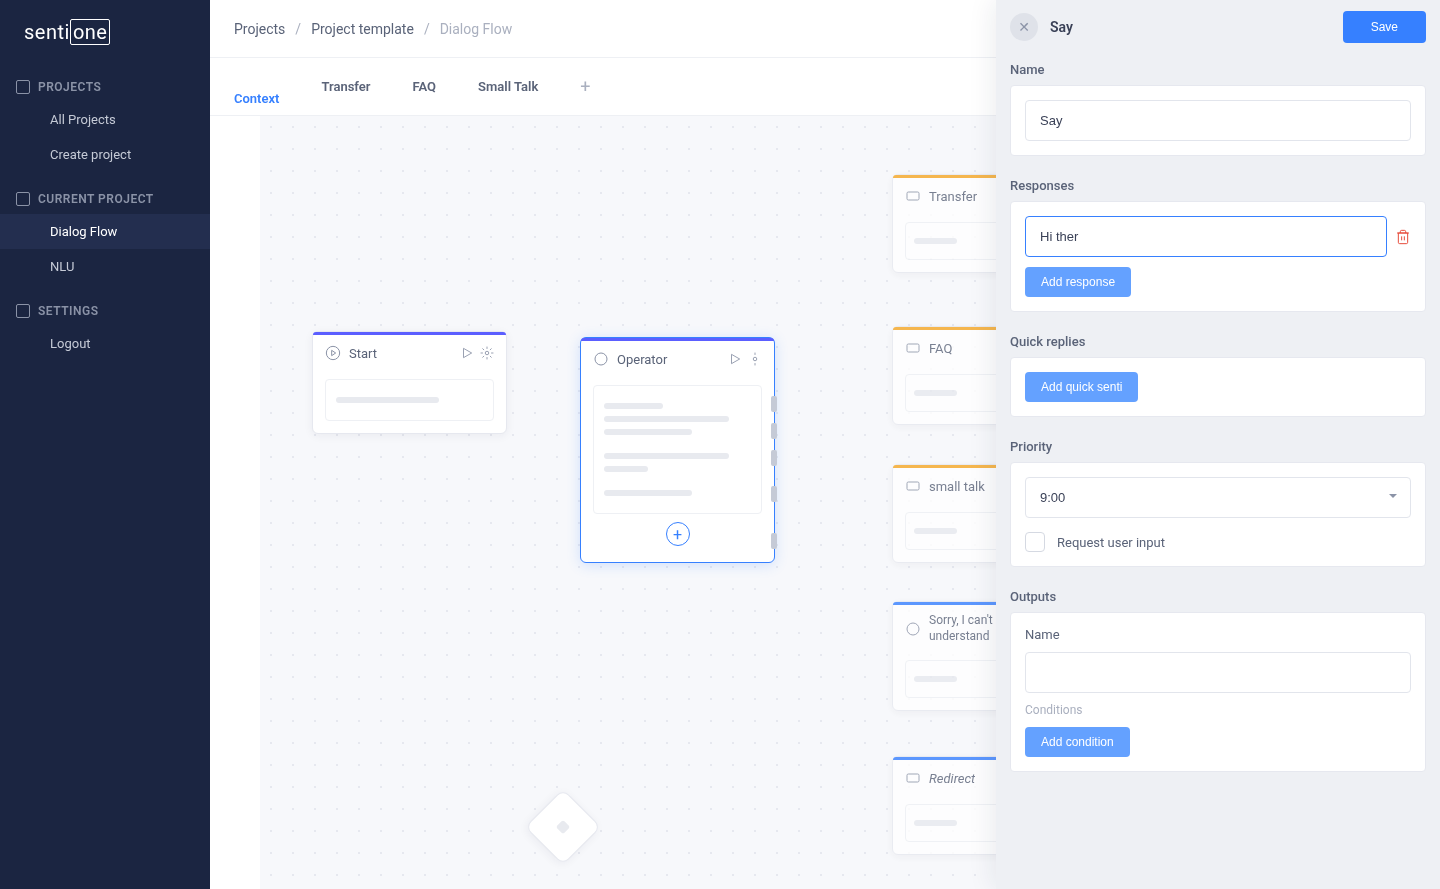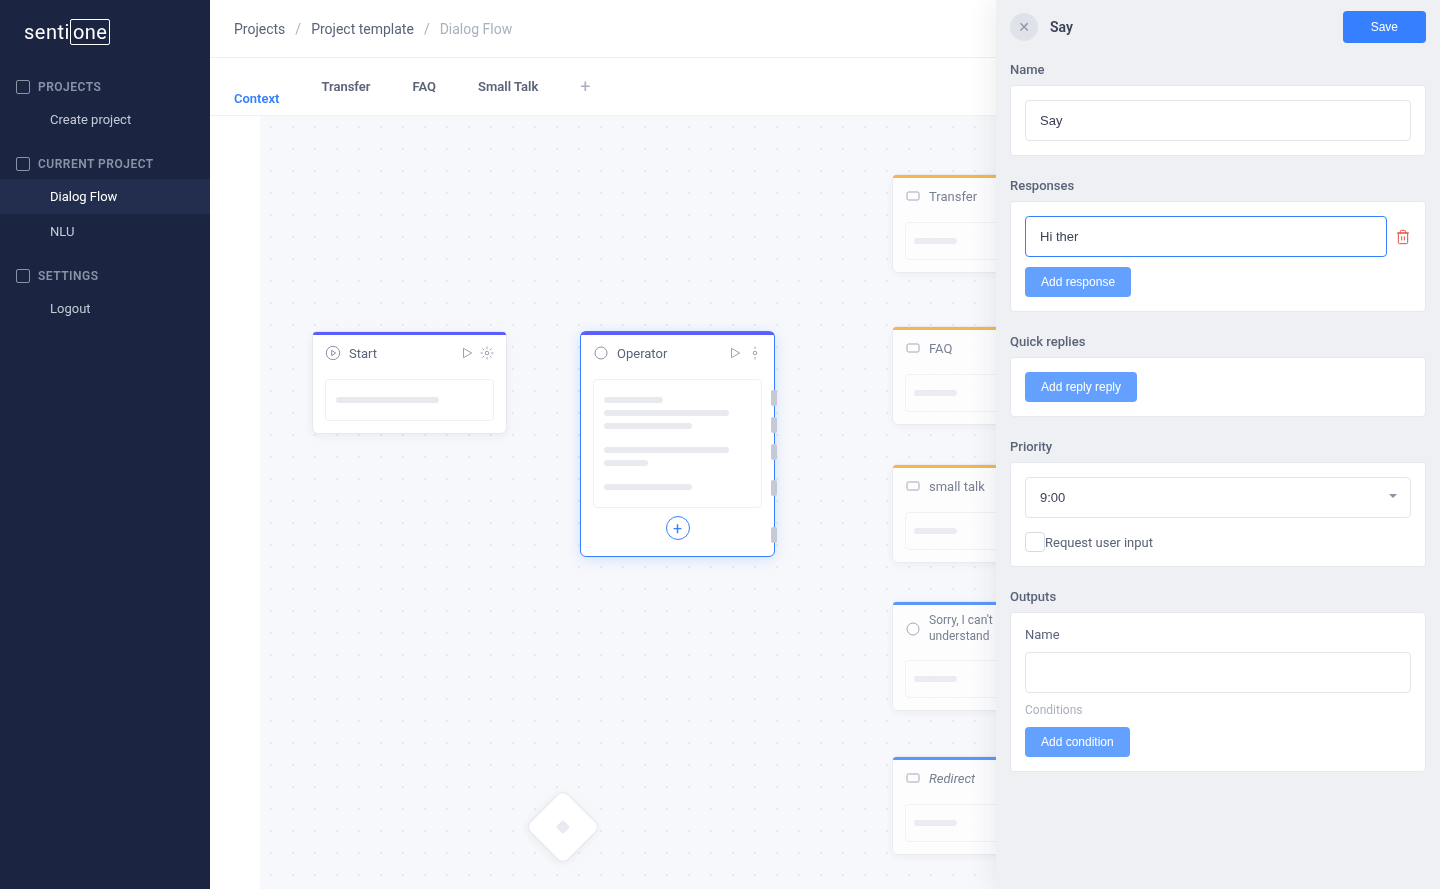--- a/index.html
+++ b/index.html
@@ -72,21 +72,21 @@
     .panel-section-label { font-size: 13px; color: #5a6378; font-weight: 500; padding: 8px 14px; }
     .panel-card { background: #fff; margin: 0 14px 14px; border-radius: 4px; padding: 14px; border: 1px solid #e6e8ef; }
     .panel-input { width: 100%; border: 1px solid #e2e5ec; border-radius: 4px; padding: 12px 14px; font-size: 13px; color: #3a4157; }
     .panel-input.active { border-color: #3680ff; }
     .response-row { display: flex; align-items: center; gap: 8px; margin-bottom: 10px; }
     .response-row .panel-input { flex: 1; }
     .delete-icon { color: #e74c3c; cursor: pointer; flex-shrink: 0; width: 16px; }
     .btn-light-blue { background: #64a1ff; color: #fff; border: none; padding: 8px 16px; border-radius: 4px; font-size: 12px; cursor: pointer; }
     .priority-select { position: relative; }
     .priority-select::after { content: ''; position: absolute; right: 14px; top: 50%; transform: translateY(-50%); border: 4px solid transparent; border-top-color: #8b93a7; }
-    .checkbox-row { display: flex; align-items: center; margin-top: 14px; font-size: 13px; color: #5a6378; }
+    .checkbox-row { display: flex; align-items: center; gap: 12px; margin-top: 14px; font-size: 13px; color: #5a6378; }
     .checkbox { width: 20px; height: 20px; border: 1px solid #d5d9e2; border-radius: 4px; }
     .outputs-sublabel { font-size: 13px; color: #5a6378; margin: 0 0 10px; }
     .conditions-label { font-size: 12px; color: #aab0bf; margin: 10px 0; }
     
     .node-operator { border-color: #3680ff; box-shadow: 0 2px 14px rgba(54,128,255,0.2); }
     .port { width: 6px; height: 16px; background: #c5cad6; border-radius: 2px; position: absolute; }
   </style>
 </head>
 <body>
 
@@ -95,20 +95,21 @@
     <span class="logo-text">
       <span>senti</span><span class="one">one</span>
     </span>
   </div>
 
   <div class="nav-section">
     <div class="nav-header">
       <span class="nav-header-icon"></span>
       <span>PROJECTS</span>
     </div>
+    <div class="nav-item">All Projects</div>
     <div class="nav-item">Create project</div>
   </div>
 
   <div class="nav-section">
     <div class="nav-header">
       <span class="nav-header-icon"></span>
       <span>CURRENT PROJECT</span>
     </div>
     <div class="nav-item active">Dialog Flow</div>
     <div class="nav-item">NLU</div>
@@ -261,21 +262,21 @@
             </svg>
         </div>
       </div>
       <div class="node-body">
         <div style="border:1px solid #eef0f4; border-radius:4px; padding:10px;">
           <div class="placeholder-line" style="width:70%;"></div>
         </div>
       </div>
     </div>
 
-    <div class="flow-node node-operator" style="left:320px; top:215px; width:195px;">
+    <div class="flow-node node-operator" style="left:320px; top:221px; width:195px;">
       <div class="node-strip strip-indigo"></div>
       <div class="node-header">
         <svg class="node-header-icon" viewBox="0 0 24 24" fill="none" stroke="currentColor" stroke-width="1.5">
             <circle cx="12" cy="12" r="9"></circle>
           </svg>
         <span>Operator</span>
         <div class="node-header-actions">
           <svg width="14" height="14" viewBox="0 0 24 24" fill="none" stroke="currentColor" stroke-width="1.5">
               <polygon points="6,4 20,12 6,20"></polygon>
             </svg>
@@ -403,21 +404,21 @@
       <input class="panel-input active" value="Hi ther" style="">
       <svg class="delete-icon" width="16" height="16" viewBox="0 0 24 24" fill="none" stroke="currentColor" stroke-width="1.5">
           <path d="M3 6h18M8 6V4a2 2 0 012-2h4a2 2 0 012 2v2m3 0v14a2 2 0 01-2 2H7a2 2 0 01-2-2V6h14zM10 11v6M14 11v6"></path>
         </svg>
     </div>
     <button class="btn-light-blue">Add response</button>
   </div>
 
   <div class="panel-section-label">Quick replies</div>
   <div class="panel-card">
-    <button class="btn-light-blue">Add reply reply</button>
+    <button class="btn-light-blue">Add quick senti</button>
   </div>
 
   <div class="panel-section-label">Priority</div>
   <div class="panel-card">
     <div class="priority-select">
       <input class="panel-input" readonly="" value="9:00" style="">
     </div>
     <div class="checkbox-row">
       <div class="checkbox"></div>
       <span>Request user input</span>

